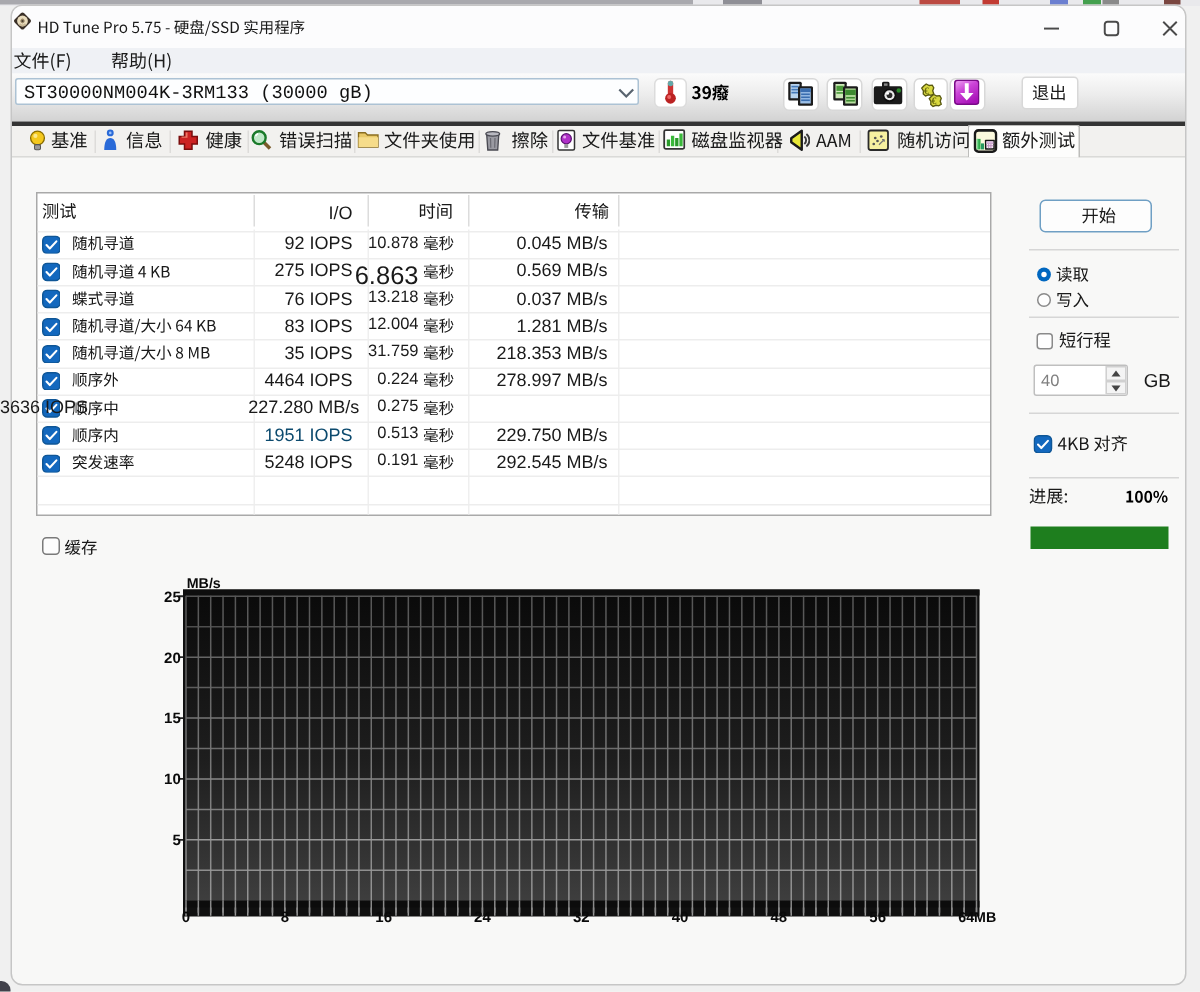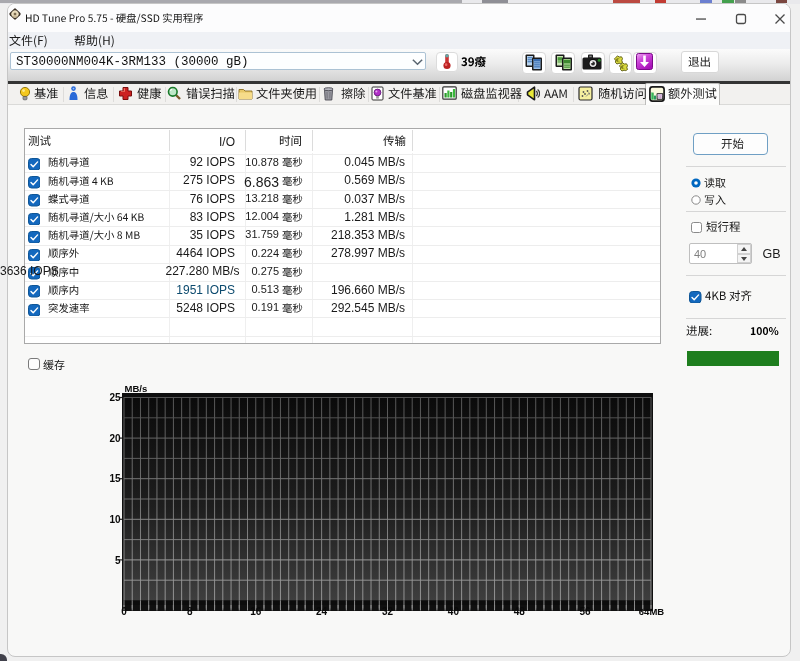--- a/index.html
+++ b/index.html
@@ -318,21 +318,21 @@
 <div class="a" style="left:27.5px;top:174.6px;width:13px;height:13px"><svg width="12.5" height="12.5" viewBox="0 0 12.5 12.5">
 <rect x="0.5" y="0.5" width="11.5" height="11.5" rx="3" fill="#1368be" stroke="#0f5696" stroke-width="1"></rect>
 <path d="M3 6.4 L5.2 8.7 L9.6 3.9" fill="none" stroke="#fff" stroke-width="1.4" stroke-linecap="round" stroke-linejoin="round"></path>
     </svg></div>
 <div style="position:absolute;left:48.3px;top:173.5px">
     <svg width="66" height="14" viewBox="0 0 66 14" style="display:block">
       <path fill="#1a1a1a" transform="translate(0,11)" d="M3.4 -7.6C3.8 -7.1 4.3 -6.4 4.5 -5.9L5.0 -6.2C4.8 -6.7 4.3 -7.3 3.9 -7.8ZM7.0 -8.7C6.9 -8.3 6.8 -7.9 6.7 -7.6H5.2V-6.9H6.4C6.1 -6.1 5.5 -5.3 4.9 -4.8C5.1 -4.7 5.3 -4.4 5.4 -4.3C5.7 -4.5 6.0 -4.8 6.2 -5.1V-0.7H6.9V-2.4H8.8V-1.4C8.8 -1.3 8.8 -1.3 8.7 -1.3C8.6 -1.3 8.3 -1.3 7.9 -1.3C8.0 -1.1 8.1 -0.9 8.1 -0.7C8.6 -0.7 9.0 -0.7 9.2 -0.8C9.4 -0.9 9.5 -1.1 9.5 -1.4V-6.0H6.7C6.9 -6.3 7.1 -6.6 7.2 -6.9H9.9V-7.6H7.4C7.5 -7.9 7.6 -8.3 7.7 -8.6ZM6.9 -3.9H8.8V-3.0H6.9ZM6.9 -4.5V-5.4H8.8V-4.5ZM0.8 -8.3V0.8H1.5V-7.6H2.6C2.5 -6.9 2.2 -5.9 1.9 -5.1C2.6 -4.3 2.7 -3.6 2.7 -3.0C2.7 -2.7 2.7 -2.3 2.5 -2.2C2.5 -2.2 2.4 -2.1 2.3 -2.1C2.1 -2.1 2.0 -2.1 1.8 -2.2C1.9 -2.0 2.0 -1.7 2.0 -1.5C2.2 -1.5 2.4 -1.5 2.5 -1.5C2.7 -1.5 2.9 -1.6 3.0 -1.7C3.3 -1.9 3.4 -2.3 3.4 -2.9C3.4 -3.6 3.2 -4.3 2.6 -5.2C2.9 -6.1 3.2 -7.2 3.5 -8.0L3.0 -8.3L2.9 -8.3ZM5.0 -4.7H3.4V-4.1H4.3V-1.1C3.9 -1.0 3.5 -0.5 3.0 0.1L3.5 0.7C3.9 0.1 4.3 -0.6 4.6 -0.6C4.8 -0.6 5.1 -0.2 5.5 0.0C6.1 0.4 6.7 0.6 7.6 0.6C8.3 0.6 9.4 0.6 9.9 0.5C9.9 0.3 10.0 -0.0 10.0 -0.2C9.3 -0.1 8.3 -0.1 7.6 -0.1C6.8 -0.1 6.2 -0.2 5.6 -0.6C5.4 -0.8 5.2 -0.9 5.0 -1.1Z M15.6 -8.1V-4.8C15.6 -3.2 15.4 -1.1 14.0 0.3C14.2 0.4 14.5 0.7 14.6 0.8C16.1 -0.7 16.3 -3.1 16.3 -4.8V-7.4H18.3V-0.7C18.3 0.2 18.4 0.4 18.5 0.5C18.7 0.7 18.9 0.7 19.1 0.7C19.3 0.7 19.5 0.7 19.7 0.7C19.9 0.7 20.1 0.7 20.2 0.6C20.4 0.5 20.4 0.3 20.5 0.0C20.5 -0.3 20.6 -1.0 20.6 -1.6C20.4 -1.7 20.1 -1.8 20.0 -2.0C20.0 -1.3 20.0 -0.7 19.9 -0.5C19.9 -0.2 19.9 -0.1 19.8 -0.1C19.8 -0.0 19.7 0.0 19.6 0.0C19.5 0.0 19.4 0.0 19.3 0.0C19.2 0.0 19.2 -0.0 19.1 -0.1C19.1 -0.1 19.1 -0.3 19.1 -0.6V-8.1ZM12.7 -8.7V-6.5H10.9V-5.8H12.6C12.2 -4.3 11.4 -2.7 10.7 -1.8C10.8 -1.6 11.0 -1.3 11.1 -1.1C11.7 -1.8 12.2 -3.0 12.7 -4.2V0.8H13.4V-4.0C13.8 -3.4 14.3 -2.8 14.5 -2.4L15.0 -3.1C14.8 -3.3 13.8 -4.5 13.4 -4.8V-5.8H15.0V-6.5H13.4V-8.7Z M23.5 -2.2C24.0 -1.7 24.7 -0.9 25.0 -0.4L25.6 -0.9C25.3 -1.4 24.7 -2.1 24.1 -2.6ZM27.6 -4.4V-3.4H21.5V-2.6H27.6V-0.3C27.6 -0.1 27.5 -0.1 27.4 -0.1C27.2 -0.1 26.5 -0.1 25.8 -0.1C25.9 0.1 26.0 0.5 26.1 0.7C27.0 0.7 27.6 0.7 27.9 0.6C28.3 0.4 28.4 0.2 28.4 -0.3V-2.6H30.7V-3.4H28.4V-4.4ZM22.9 -6.7V-6.1H28.5V-5.1H22.5V-4.5H29.3V-8.3H22.6V-7.7H28.5V-6.7Z M31.9 -8.0C32.4 -7.4 33.1 -6.7 33.4 -6.2L34.0 -6.6C33.7 -7.1 33.0 -7.8 32.5 -8.3ZM35.9 -3.8H39.4V-3.0H35.9ZM35.9 -2.4H39.4V-1.5H35.9ZM35.9 -5.2H39.4V-4.4H35.9ZM35.2 -5.8V-0.9H40.2V-5.8H37.7C37.8 -6.1 37.9 -6.4 38.1 -6.7H41.0V-7.4H39.1C39.4 -7.7 39.6 -8.1 39.9 -8.5L39.1 -8.7C38.9 -8.3 38.6 -7.8 38.3 -7.4H36.4L36.9 -7.6C36.8 -7.9 36.5 -8.4 36.2 -8.8L35.5 -8.5C35.8 -8.2 36.1 -7.7 36.2 -7.4H34.4V-6.7H37.2C37.1 -6.4 37.0 -6.1 37.0 -5.8ZM33.9 -5.0H31.7V-4.3H33.2V-1.1C32.7 -0.9 32.2 -0.5 31.6 0.1L32.1 0.7C32.7 0.1 33.2 -0.5 33.6 -0.5C33.8 -0.5 34.1 -0.2 34.6 0.1C35.3 0.5 36.2 0.6 37.4 0.6C38.4 0.6 40.2 0.5 41.0 0.5C41.0 0.3 41.1 -0.1 41.2 -0.3C40.2 -0.2 38.6 -0.1 37.4 -0.1C36.3 -0.1 35.4 -0.2 34.7 -0.5C34.4 -0.7 34.1 -0.9 33.9 -1.0Z M47.5 0.0H48.4V-2.1H49.4V-2.9H48.4V-7.6H47.3L44.1 -2.7V-2.1H47.5ZM47.5 -2.9H45.1L46.9 -5.5C47.1 -5.8 47.3 -6.2 47.5 -6.6H47.5C47.5 -6.2 47.5 -5.6 47.5 -5.2Z M53.1 0.0H54.0V-2.4L55.3 -4.0L57.6 0.0H58.7L56.0 -4.7L58.3 -7.6H57.3L54.1 -3.8H54.0V-7.6H53.1Z M59.8 0.0H62.2C63.9 0.0 65.1 -0.7 65.1 -2.2C65.1 -3.3 64.5 -3.9 63.6 -4.1V-4.1C64.3 -4.3 64.7 -5.0 64.7 -5.8C64.7 -7.1 63.6 -7.6 62.1 -7.6H59.8ZM60.8 -4.4V-6.9H61.9C63.1 -6.9 63.7 -6.5 63.7 -5.6C63.7 -4.9 63.2 -4.4 61.9 -4.4ZM60.8 -0.8V-3.6H62.1C63.4 -3.6 64.2 -3.2 64.2 -2.3C64.2 -1.2 63.4 -0.8 62.1 -0.8Z"></path>
     </svg>
   </div>
 <div class="a" style="left:0;top:173.3px;width:235px;text-align:right;font-size:12px;color:#1a1a1a">275 IOPS</div>
-<div class="a" style="left:0;top:173.8px;width:279px;text-align:right;font-size:14px;color:#1a1a1a">6.863</div>
+<div class="a" style="left:0;top:173.8px;width:279px;text-align:right;font-size:17px;color:#1a1a1a">6.863</div>
 <div style="position:absolute;left:281.8px;top:173.5px">
     <svg width="21" height="14" viewBox="0 0 21 14" style="display:block">
       <path fill="#1a1a1a" transform="translate(0,11)" d="M0.7 -4.4V-2.7H1.4V-3.8H9.0V-2.7H9.7V-4.4ZM2.8 -6.3H7.7V-5.4H2.8ZM2.0 -6.7V-4.9H8.5V-6.7ZM4.5 -8.6C4.6 -8.4 4.8 -8.1 4.9 -7.9H0.6V-7.3H9.8V-7.9H5.8C5.6 -8.2 5.4 -8.5 5.2 -8.8ZM7.6 -3.7C6.3 -3.4 3.9 -3.2 2.0 -3.1C2.1 -3.0 2.2 -2.8 2.2 -2.6C2.9 -2.7 3.7 -2.7 4.5 -2.8V-2.2L1.3 -2.0L1.4 -1.5L4.5 -1.7V-1.1L0.8 -0.9L0.9 -0.3L4.5 -0.6V-0.3C4.5 0.5 4.8 0.7 6.1 0.7C6.3 0.7 8.4 0.7 8.7 0.7C9.6 0.7 9.9 0.4 10.0 -0.5C9.8 -0.6 9.5 -0.6 9.3 -0.7C9.3 -0.0 9.2 0.1 8.6 0.1C8.2 0.1 6.4 0.1 6.1 0.1C5.4 0.1 5.2 0.0 5.2 -0.3V-0.6L9.4 -0.9L9.4 -1.4L5.2 -1.2V-1.7L8.8 -2.0L8.7 -2.5L5.2 -2.3V-2.8C6.3 -2.9 7.2 -3.1 7.9 -3.2Z M15.5 -7.0C15.4 -5.8 15.1 -4.6 14.7 -3.8C14.9 -3.8 15.2 -3.6 15.4 -3.5C15.8 -4.3 16.1 -5.6 16.3 -6.8ZM18.5 -6.9C18.9 -6.0 19.4 -4.8 19.6 -4.0L20.3 -4.3C20.1 -5.1 19.6 -6.2 19.1 -7.1ZM19.1 -3.7C18.4 -1.6 16.7 -0.4 14.1 0.1C14.3 0.3 14.5 0.6 14.6 0.8C17.3 0.1 19.0 -1.2 19.9 -3.4ZM17.0 -8.7V-2.3H17.7V-8.7ZM14.3 -8.6C13.5 -8.2 12.1 -7.9 11.0 -7.7C11.0 -7.6 11.1 -7.3 11.2 -7.1C11.6 -7.2 12.1 -7.3 12.6 -7.4V-5.8H10.8V-5.1H12.5C12.1 -3.9 11.4 -2.5 10.7 -1.8C10.8 -1.6 11.0 -1.3 11.1 -1.1C11.6 -1.7 12.2 -2.7 12.6 -3.8V0.8H13.4V-4.0C13.7 -3.5 14.1 -2.8 14.3 -2.5L14.7 -3.1C14.5 -3.4 13.6 -4.6 13.4 -4.9V-5.1H14.8V-5.8H13.4V-7.5C13.9 -7.7 14.4 -7.8 14.7 -8.0Z"></path>
     </svg>
   </div>
 <div class="a" style="left:0;top:173.3px;width:405px;text-align:right;font-size:12px;color:#1a1a1a">0.569 MB/s</div>
 <div class="a" style="left:27.5px;top:192.8px;width:13px;height:13px"><svg width="12.5" height="12.5" viewBox="0 0 12.5 12.5">
 <rect x="0.5" y="0.5" width="11.5" height="11.5" rx="3" fill="#1368be" stroke="#0f5696" stroke-width="1"></rect>
 <path d="M3 6.4 L5.2 8.7 L9.6 3.9" fill="none" stroke="#fff" stroke-width="1.4" stroke-linecap="round" stroke-linejoin="round"></path>
     </svg></div>
@@ -426,21 +426,21 @@
       <path fill="#1a1a1a" transform="translate(0,11)" d="M3.8 -8.4V0.6H4.5V-8.4ZM2.4 -7.6V-0.7H3.0V-7.6ZM1.0 -8.4V-4.2C1.0 -2.5 0.9 -0.9 0.3 0.3C0.5 0.4 0.7 0.7 0.9 0.8C1.5 -0.6 1.6 -2.3 1.6 -4.2V-8.4ZM5.3 -6.5V-1.6H6.0V-5.8H8.8V-1.6H9.5V-6.5H7.5C7.6 -6.9 7.7 -7.2 7.9 -7.6H9.9V-8.3H5.1V-7.6H7.0C6.9 -7.2 6.8 -6.9 6.7 -6.5ZM7.1 -5.1V-3.0C7.1 -1.9 6.8 -0.5 4.7 0.3C4.9 0.5 5.1 0.7 5.2 0.9C6.4 0.3 7.1 -0.4 7.4 -1.1C8.1 -0.5 9.0 0.3 9.4 0.8L9.9 0.3C9.5 -0.2 8.6 -1.0 7.9 -1.6L7.5 -1.3C7.7 -1.9 7.8 -2.5 7.8 -3.0V-5.1Z M14.3 -4.5C15.0 -4.2 15.8 -3.8 16.5 -3.5H12.8V-2.8H16.0V-0.1C16.0 0.1 16.0 0.1 15.8 0.1C15.6 0.1 14.9 0.1 14.1 0.1C14.2 0.3 14.3 0.6 14.4 0.8C15.3 0.8 15.9 0.8 16.3 0.7C16.7 0.6 16.8 0.4 16.8 -0.1V-2.8H19.1C18.7 -2.3 18.3 -1.9 18.0 -1.5L18.6 -1.2C19.1 -1.7 19.7 -2.5 20.3 -3.3L19.7 -3.5L19.6 -3.5H17.6L17.7 -3.6C17.5 -3.7 17.2 -3.8 16.9 -4.0C17.8 -4.5 18.7 -5.1 19.3 -5.8L18.8 -6.1L18.6 -6.1H13.4V-5.5H17.9C17.5 -5.0 16.8 -4.6 16.3 -4.3C15.7 -4.6 15.2 -4.8 14.7 -5.0ZM15.3 -8.6C15.5 -8.3 15.6 -7.9 15.8 -7.6H11.6V-4.7C11.6 -3.2 11.6 -1.1 10.7 0.4C10.9 0.5 11.2 0.7 11.4 0.9C12.3 -0.7 12.4 -3.1 12.4 -4.7V-6.8H20.3V-7.6H16.7C16.5 -7.9 16.3 -8.4 16.0 -8.8Z M21.8 -7.0V0.9H22.6V-6.2H25.6C25.6 -4.8 25.2 -3.1 22.9 -1.9C23.1 -1.7 23.3 -1.4 23.4 -1.3C24.8 -2.1 25.6 -3.1 26.0 -4.1C26.9 -3.2 28.0 -2.1 28.5 -1.4L29.2 -1.9C28.5 -2.7 27.2 -3.9 26.2 -4.8C26.3 -5.3 26.4 -5.8 26.4 -6.2H29.4V-0.2C29.4 -0.0 29.4 0.0 29.2 0.1C29.0 0.1 28.2 0.1 27.5 0.0C27.6 0.2 27.7 0.6 27.8 0.8C28.7 0.8 29.4 0.8 29.7 0.7C30.1 0.6 30.2 0.3 30.2 -0.2V-7.0H26.4V-8.7H25.6V-7.0Z"></path>
     </svg>
   </div>
 <div class="a" style="left:0;top:282.5px;width:235px;text-align:right;font-size:12px;color:#0c4a6e">1951 IOPS</div>
 <div class="a" style="left:0;top:283.0px;width:279px;text-align:right;font-size:11px;color:#1a1a1a">0.513</div>
 <div style="position:absolute;left:281.8px;top:282.7px">
     <svg width="21" height="14" viewBox="0 0 21 14" style="display:block">
       <path fill="#1a1a1a" transform="translate(0,11)" d="M0.7 -4.4V-2.7H1.4V-3.8H9.0V-2.7H9.7V-4.4ZM2.8 -6.3H7.7V-5.4H2.8ZM2.0 -6.7V-4.9H8.5V-6.7ZM4.5 -8.6C4.6 -8.4 4.8 -8.1 4.9 -7.9H0.6V-7.3H9.8V-7.9H5.8C5.6 -8.2 5.4 -8.5 5.2 -8.8ZM7.6 -3.7C6.3 -3.4 3.9 -3.2 2.0 -3.1C2.1 -3.0 2.2 -2.8 2.2 -2.6C2.9 -2.7 3.7 -2.7 4.5 -2.8V-2.2L1.3 -2.0L1.4 -1.5L4.5 -1.7V-1.1L0.8 -0.9L0.9 -0.3L4.5 -0.6V-0.3C4.5 0.5 4.8 0.7 6.1 0.7C6.3 0.7 8.4 0.7 8.7 0.7C9.6 0.7 9.9 0.4 10.0 -0.5C9.8 -0.6 9.5 -0.6 9.3 -0.7C9.3 -0.0 9.2 0.1 8.6 0.1C8.2 0.1 6.4 0.1 6.1 0.1C5.4 0.1 5.2 0.0 5.2 -0.3V-0.6L9.4 -0.9L9.4 -1.4L5.2 -1.2V-1.7L8.8 -2.0L8.7 -2.5L5.2 -2.3V-2.8C6.3 -2.9 7.2 -3.1 7.9 -3.2Z M15.5 -7.0C15.4 -5.8 15.1 -4.6 14.7 -3.8C14.9 -3.8 15.2 -3.6 15.4 -3.5C15.8 -4.3 16.1 -5.6 16.3 -6.8ZM18.5 -6.9C18.9 -6.0 19.4 -4.8 19.6 -4.0L20.3 -4.3C20.1 -5.1 19.6 -6.2 19.1 -7.1ZM19.1 -3.7C18.4 -1.6 16.7 -0.4 14.1 0.1C14.3 0.3 14.5 0.6 14.6 0.8C17.3 0.1 19.0 -1.2 19.9 -3.4ZM17.0 -8.7V-2.3H17.7V-8.7ZM14.3 -8.6C13.5 -8.2 12.1 -7.9 11.0 -7.7C11.0 -7.6 11.1 -7.3 11.2 -7.1C11.6 -7.2 12.1 -7.3 12.6 -7.4V-5.8H10.8V-5.1H12.5C12.1 -3.9 11.4 -2.5 10.7 -1.8C10.8 -1.6 11.0 -1.3 11.1 -1.1C11.6 -1.7 12.2 -2.7 12.6 -3.8V0.8H13.4V-4.0C13.7 -3.5 14.1 -2.8 14.3 -2.5L14.7 -3.1C14.5 -3.4 13.6 -4.6 13.4 -4.9V-5.1H14.8V-5.8H13.4V-7.5C13.9 -7.7 14.4 -7.8 14.7 -8.0Z"></path>
     </svg>
   </div>
-<div class="a" style="left:0;top:282.5px;width:405px;text-align:right;font-size:12px;color:#1a1a1a">196.660 MB/s</div>
+<div class="a" style="left:0;top:282.5px;width:405px;text-align:right;font-size:12px;color:#1a1a1a">229.750 MB/s</div>
 <div class="a" style="left:27.5px;top:302.0px;width:13px;height:13px"><svg width="12.5" height="12.5" viewBox="0 0 12.5 12.5">
 <rect x="0.5" y="0.5" width="11.5" height="11.5" rx="3" fill="#1368be" stroke="#0f5696" stroke-width="1"></rect>
 <path d="M3 6.4 L5.2 8.7 L9.6 3.9" fill="none" stroke="#fff" stroke-width="1.4" stroke-linecap="round" stroke-linejoin="round"></path>
     </svg></div>
 <div style="position:absolute;left:48.3px;top:300.9px">
     <svg width="42" height="14" viewBox="0 0 42 14" style="display:block">
       <path fill="#1a1a1a" transform="translate(0,11)" d="M3.8 -6.6C3.1 -5.9 2.0 -5.2 1.1 -4.8L1.6 -4.3C2.6 -4.7 3.7 -5.5 4.5 -6.3ZM5.9 -6.1C6.9 -5.6 8.0 -4.8 8.6 -4.3L9.1 -4.9C8.5 -5.4 7.3 -6.1 6.4 -6.6ZM6.1 -4.5C6.6 -4.1 7.1 -3.7 7.3 -3.3H5.4C5.5 -3.8 5.6 -4.3 5.6 -4.9H4.8C4.8 -4.3 4.7 -3.8 4.6 -3.3H0.6V-2.6H4.4C3.9 -1.4 2.9 -0.4 0.6 0.1C0.7 0.3 0.9 0.6 1.0 0.8C3.5 0.2 4.6 -0.9 5.2 -2.4C5.9 -0.7 7.3 0.4 9.5 0.8C9.6 0.6 9.8 0.3 10.0 0.1C7.9 -0.2 6.5 -1.1 5.8 -2.6H9.8V-3.3H7.4L7.9 -3.7C7.7 -4.0 7.1 -4.5 6.7 -4.8ZM0.8 -7.7V-5.7H1.6V-6.9H8.8V-5.7H9.6V-7.7H5.9C5.7 -8.0 5.5 -8.5 5.3 -8.8L4.5 -8.6C4.6 -8.3 4.8 -8.0 4.9 -7.7Z M17.4 -8.2C17.8 -7.7 18.4 -7.1 18.7 -6.7L19.3 -7.1C19.1 -7.5 18.4 -8.1 18.0 -8.6ZM11.9 -5.4C12.0 -5.6 12.4 -5.6 13.0 -5.6H14.5C13.8 -3.5 12.6 -1.7 10.7 -0.6C10.9 -0.5 11.2 -0.2 11.3 0.0C12.6 -0.8 13.6 -1.9 14.4 -3.2C14.8 -2.4 15.3 -1.7 15.9 -1.1C15.0 -0.5 14.0 -0.1 12.9 0.2C13.0 0.4 13.2 0.6 13.3 0.9C14.5 0.5 15.6 0.1 16.5 -0.6C17.5 0.1 18.6 0.6 19.9 0.9C20.1 0.6 20.3 0.3 20.4 0.2C19.2 -0.1 18.1 -0.5 17.1 -1.1C18.0 -1.9 18.8 -3.0 19.2 -4.3L18.6 -4.5L18.5 -4.5H15.0C15.1 -4.9 15.3 -5.2 15.4 -5.6H20.1L20.1 -6.4H15.6C15.7 -7.1 15.9 -7.8 16.0 -8.6L15.1 -8.8C15.0 -7.9 14.9 -7.1 14.7 -6.4H12.8C13.1 -6.9 13.4 -7.6 13.6 -8.3L12.7 -8.4C12.5 -7.6 12.1 -6.8 12.0 -6.6C11.9 -6.4 11.8 -6.2 11.6 -6.2C11.7 -6.0 11.9 -5.6 11.9 -5.4ZM16.5 -1.6C15.8 -2.2 15.2 -2.9 14.8 -3.8H18.1C17.7 -2.9 17.2 -2.2 16.5 -1.6Z M21.5 -7.9C22.1 -7.4 22.8 -6.6 23.1 -6.1L23.7 -6.6C23.4 -7.1 22.7 -7.8 22.1 -8.3ZM23.6 -5.0H21.3V-4.3H22.8V-1.0C22.3 -0.9 21.8 -0.4 21.2 0.1L21.7 0.7C22.3 0.1 22.8 -0.4 23.2 -0.4C23.4 -0.4 23.8 -0.1 24.2 0.1C24.9 0.5 25.8 0.6 27.0 0.6C28.0 0.6 29.8 0.6 30.6 0.5C30.6 0.3 30.7 -0.1 30.8 -0.2C29.8 -0.1 28.3 -0.1 27.1 -0.1C25.9 -0.1 25.0 -0.1 24.4 -0.5C24.0 -0.7 23.8 -0.9 23.6 -1.0ZM25.3 -5.5H26.9V-4.2H25.3ZM27.7 -5.5H29.4V-4.2H27.7ZM26.9 -8.7V-7.7H24.1V-7.0H26.9V-6.1H24.5V-3.5H26.6C26.0 -2.7 24.9 -1.8 24.0 -1.4C24.1 -1.3 24.4 -1.0 24.5 -0.8C25.3 -1.3 26.3 -2.1 26.9 -2.9V-0.5H27.7V-2.9C28.5 -2.3 29.5 -1.5 30.0 -1.0L30.5 -1.5C29.9 -2.1 28.8 -2.9 27.9 -3.5H30.1V-6.1H27.7V-7.0H30.6V-7.7H27.7V-8.7Z M39.8 -6.7C39.5 -6.3 38.8 -5.7 38.3 -5.4L38.9 -5.0C39.4 -5.3 40.0 -5.8 40.5 -6.3ZM31.8 -3.5 32.2 -2.9C32.9 -3.2 33.7 -3.7 34.5 -4.1L34.4 -4.7C33.4 -4.2 32.4 -3.8 31.8 -3.5ZM32.1 -6.2C32.6 -5.9 33.3 -5.4 33.7 -5.0L34.2 -5.5C33.9 -5.8 33.2 -6.3 32.6 -6.7ZM38.2 -4.2C39.0 -3.8 39.9 -3.2 40.3 -2.8L40.9 -3.2C40.4 -3.7 39.5 -4.3 38.8 -4.7ZM31.7 -2.1V-1.4H36.0V0.8H36.8V-1.4H41.1V-2.1H36.8V-3.0H36.0V-2.1ZM35.7 -8.6C35.9 -8.4 36.1 -8.1 36.2 -7.8H31.9V-7.1H35.8C35.4 -6.6 35.1 -6.2 35.0 -6.0C34.8 -5.8 34.6 -5.7 34.5 -5.7C34.6 -5.5 34.7 -5.2 34.7 -5.0C34.9 -5.1 35.1 -5.1 36.3 -5.2C35.8 -4.7 35.3 -4.3 35.1 -4.1C34.8 -3.9 34.5 -3.7 34.3 -3.6C34.4 -3.4 34.5 -3.1 34.5 -3.0C34.7 -3.0 35.1 -3.1 37.8 -3.4C37.9 -3.2 38.0 -3.0 38.1 -2.8L38.7 -3.1C38.5 -3.6 38.0 -4.3 37.5 -4.8L36.9 -4.6C37.1 -4.4 37.3 -4.2 37.4 -3.9L35.6 -3.8C36.5 -4.5 37.4 -5.4 38.3 -6.4L37.6 -6.8C37.4 -6.5 37.2 -6.2 36.9 -5.9L35.6 -5.8C35.9 -6.2 36.3 -6.6 36.6 -7.1H41.0V-7.8H37.1C37.0 -8.1 36.7 -8.5 36.5 -8.8Z"></path>
     </svg>
   </div>
 <div class="a" style="left:0;top:300.7px;width:235px;text-align:right;font-size:12px;color:#1a1a1a">5248 IOPS</div>

